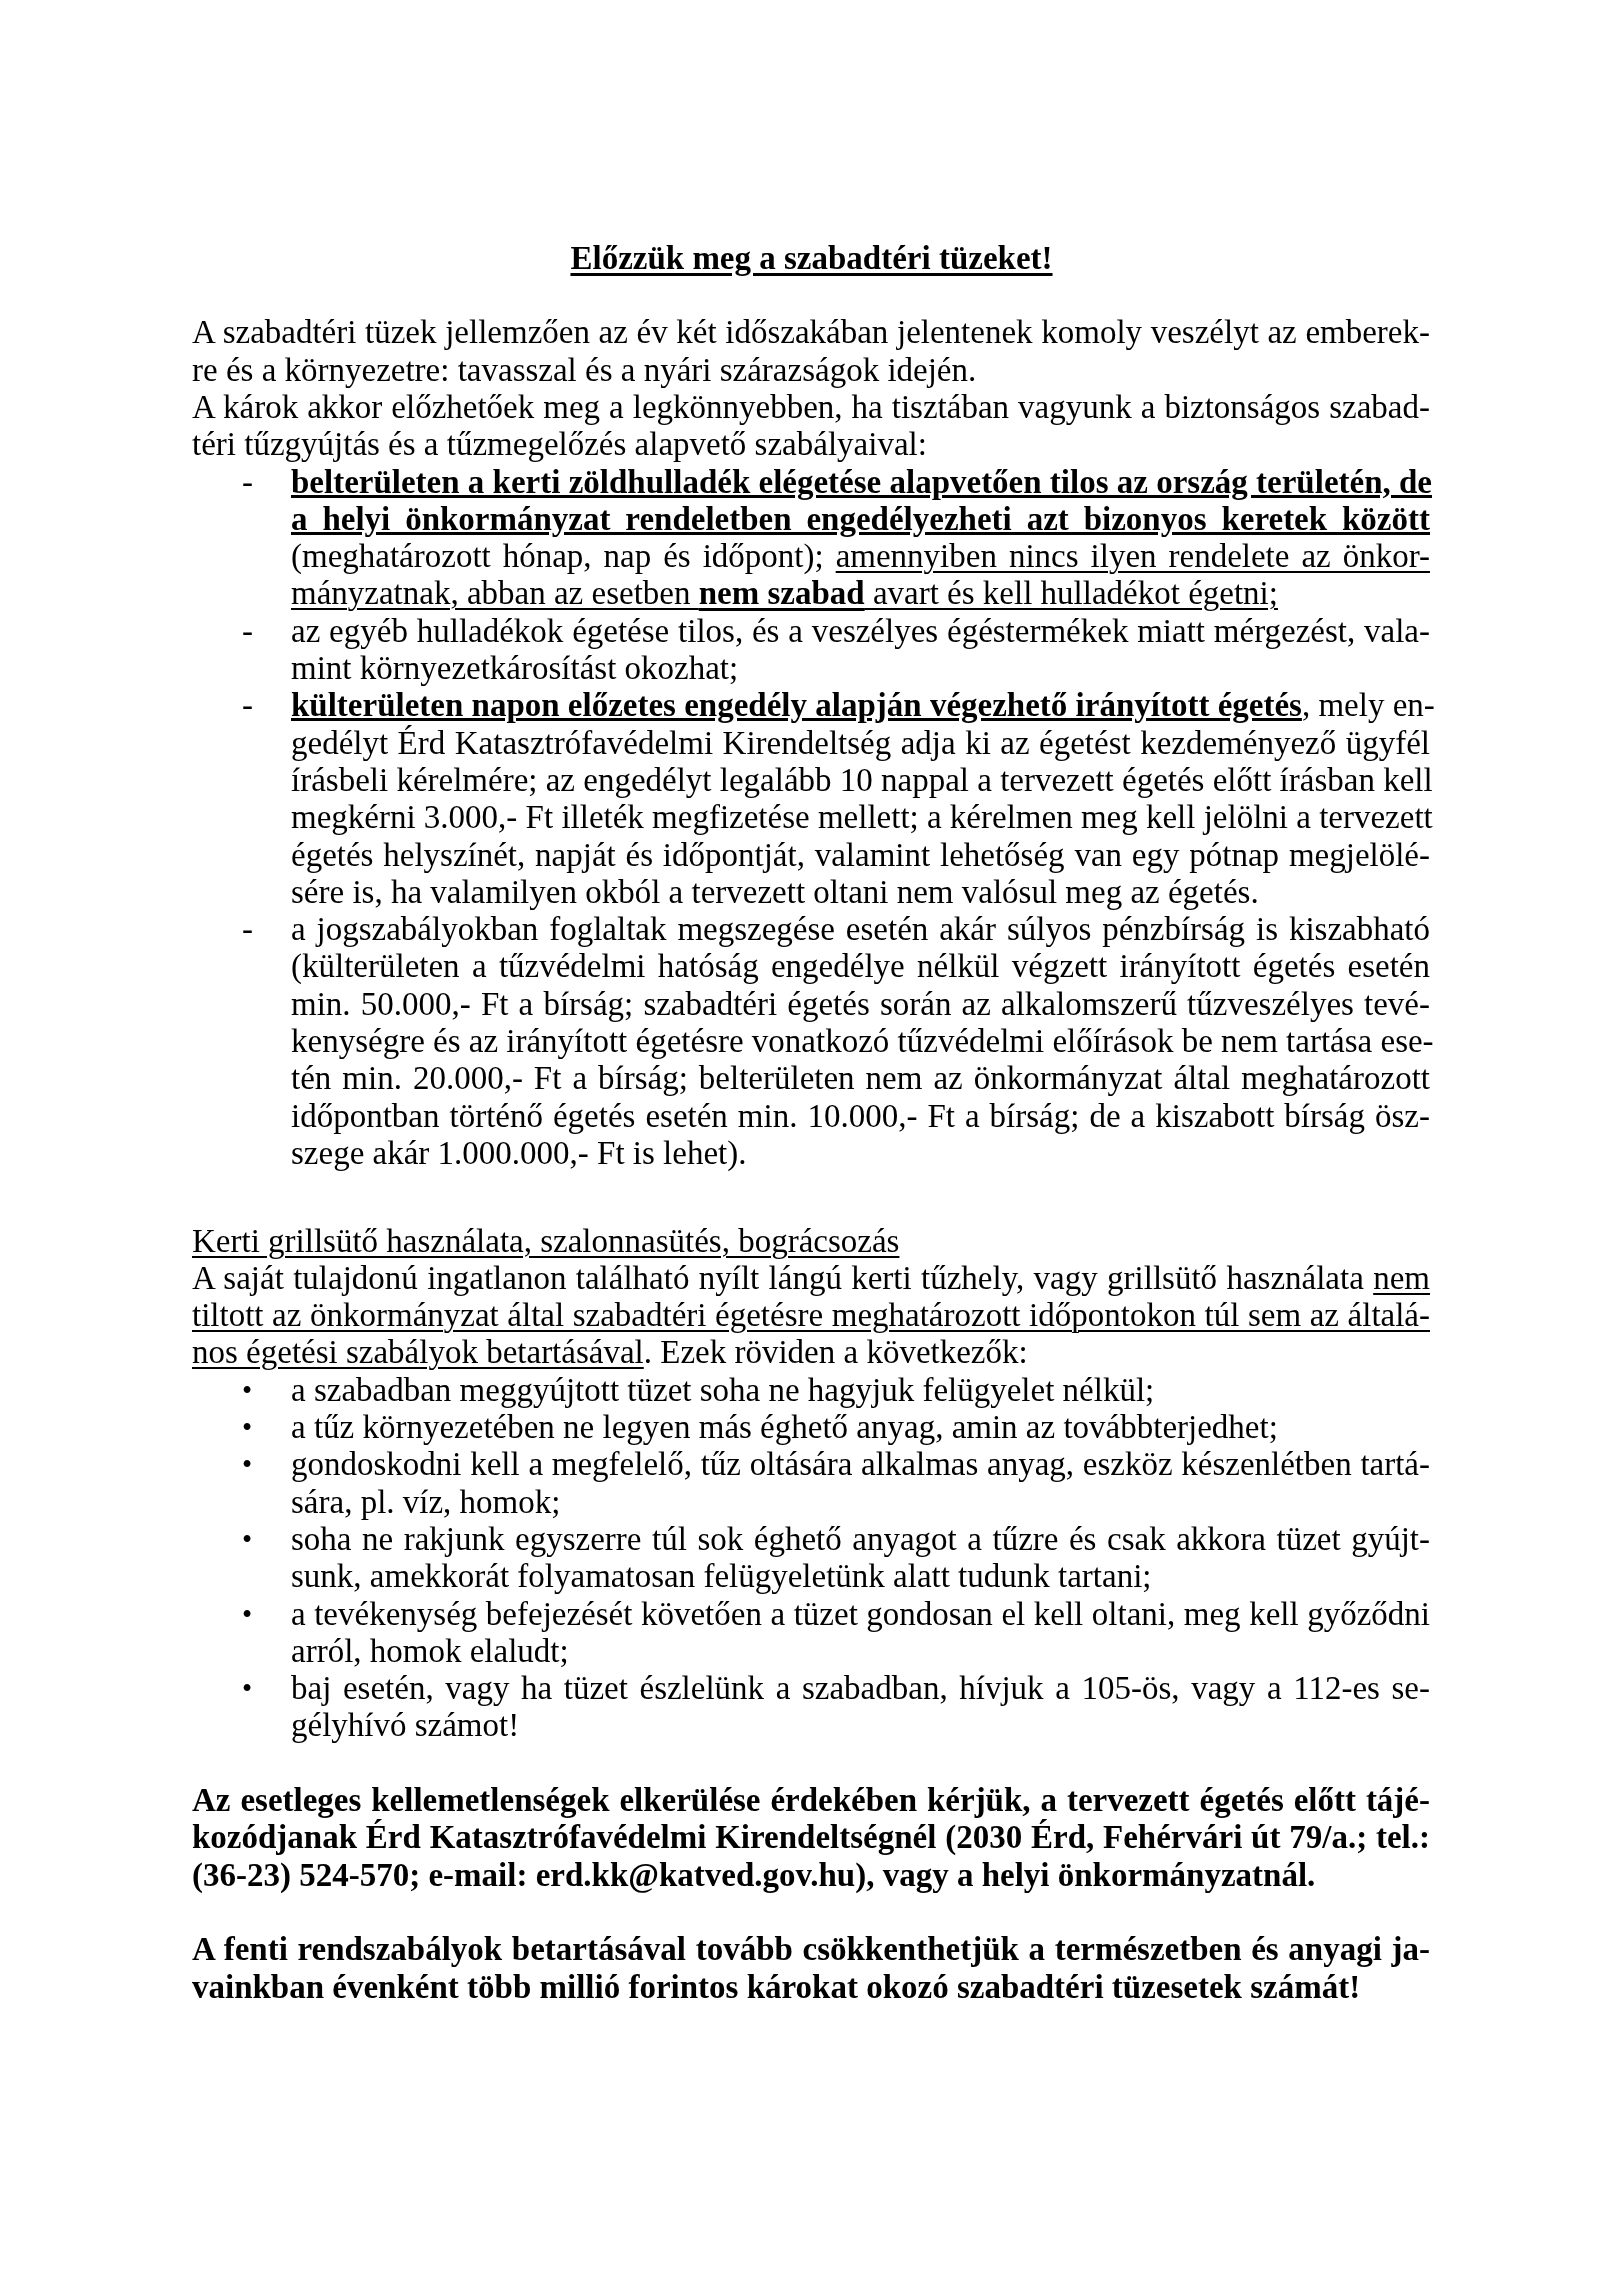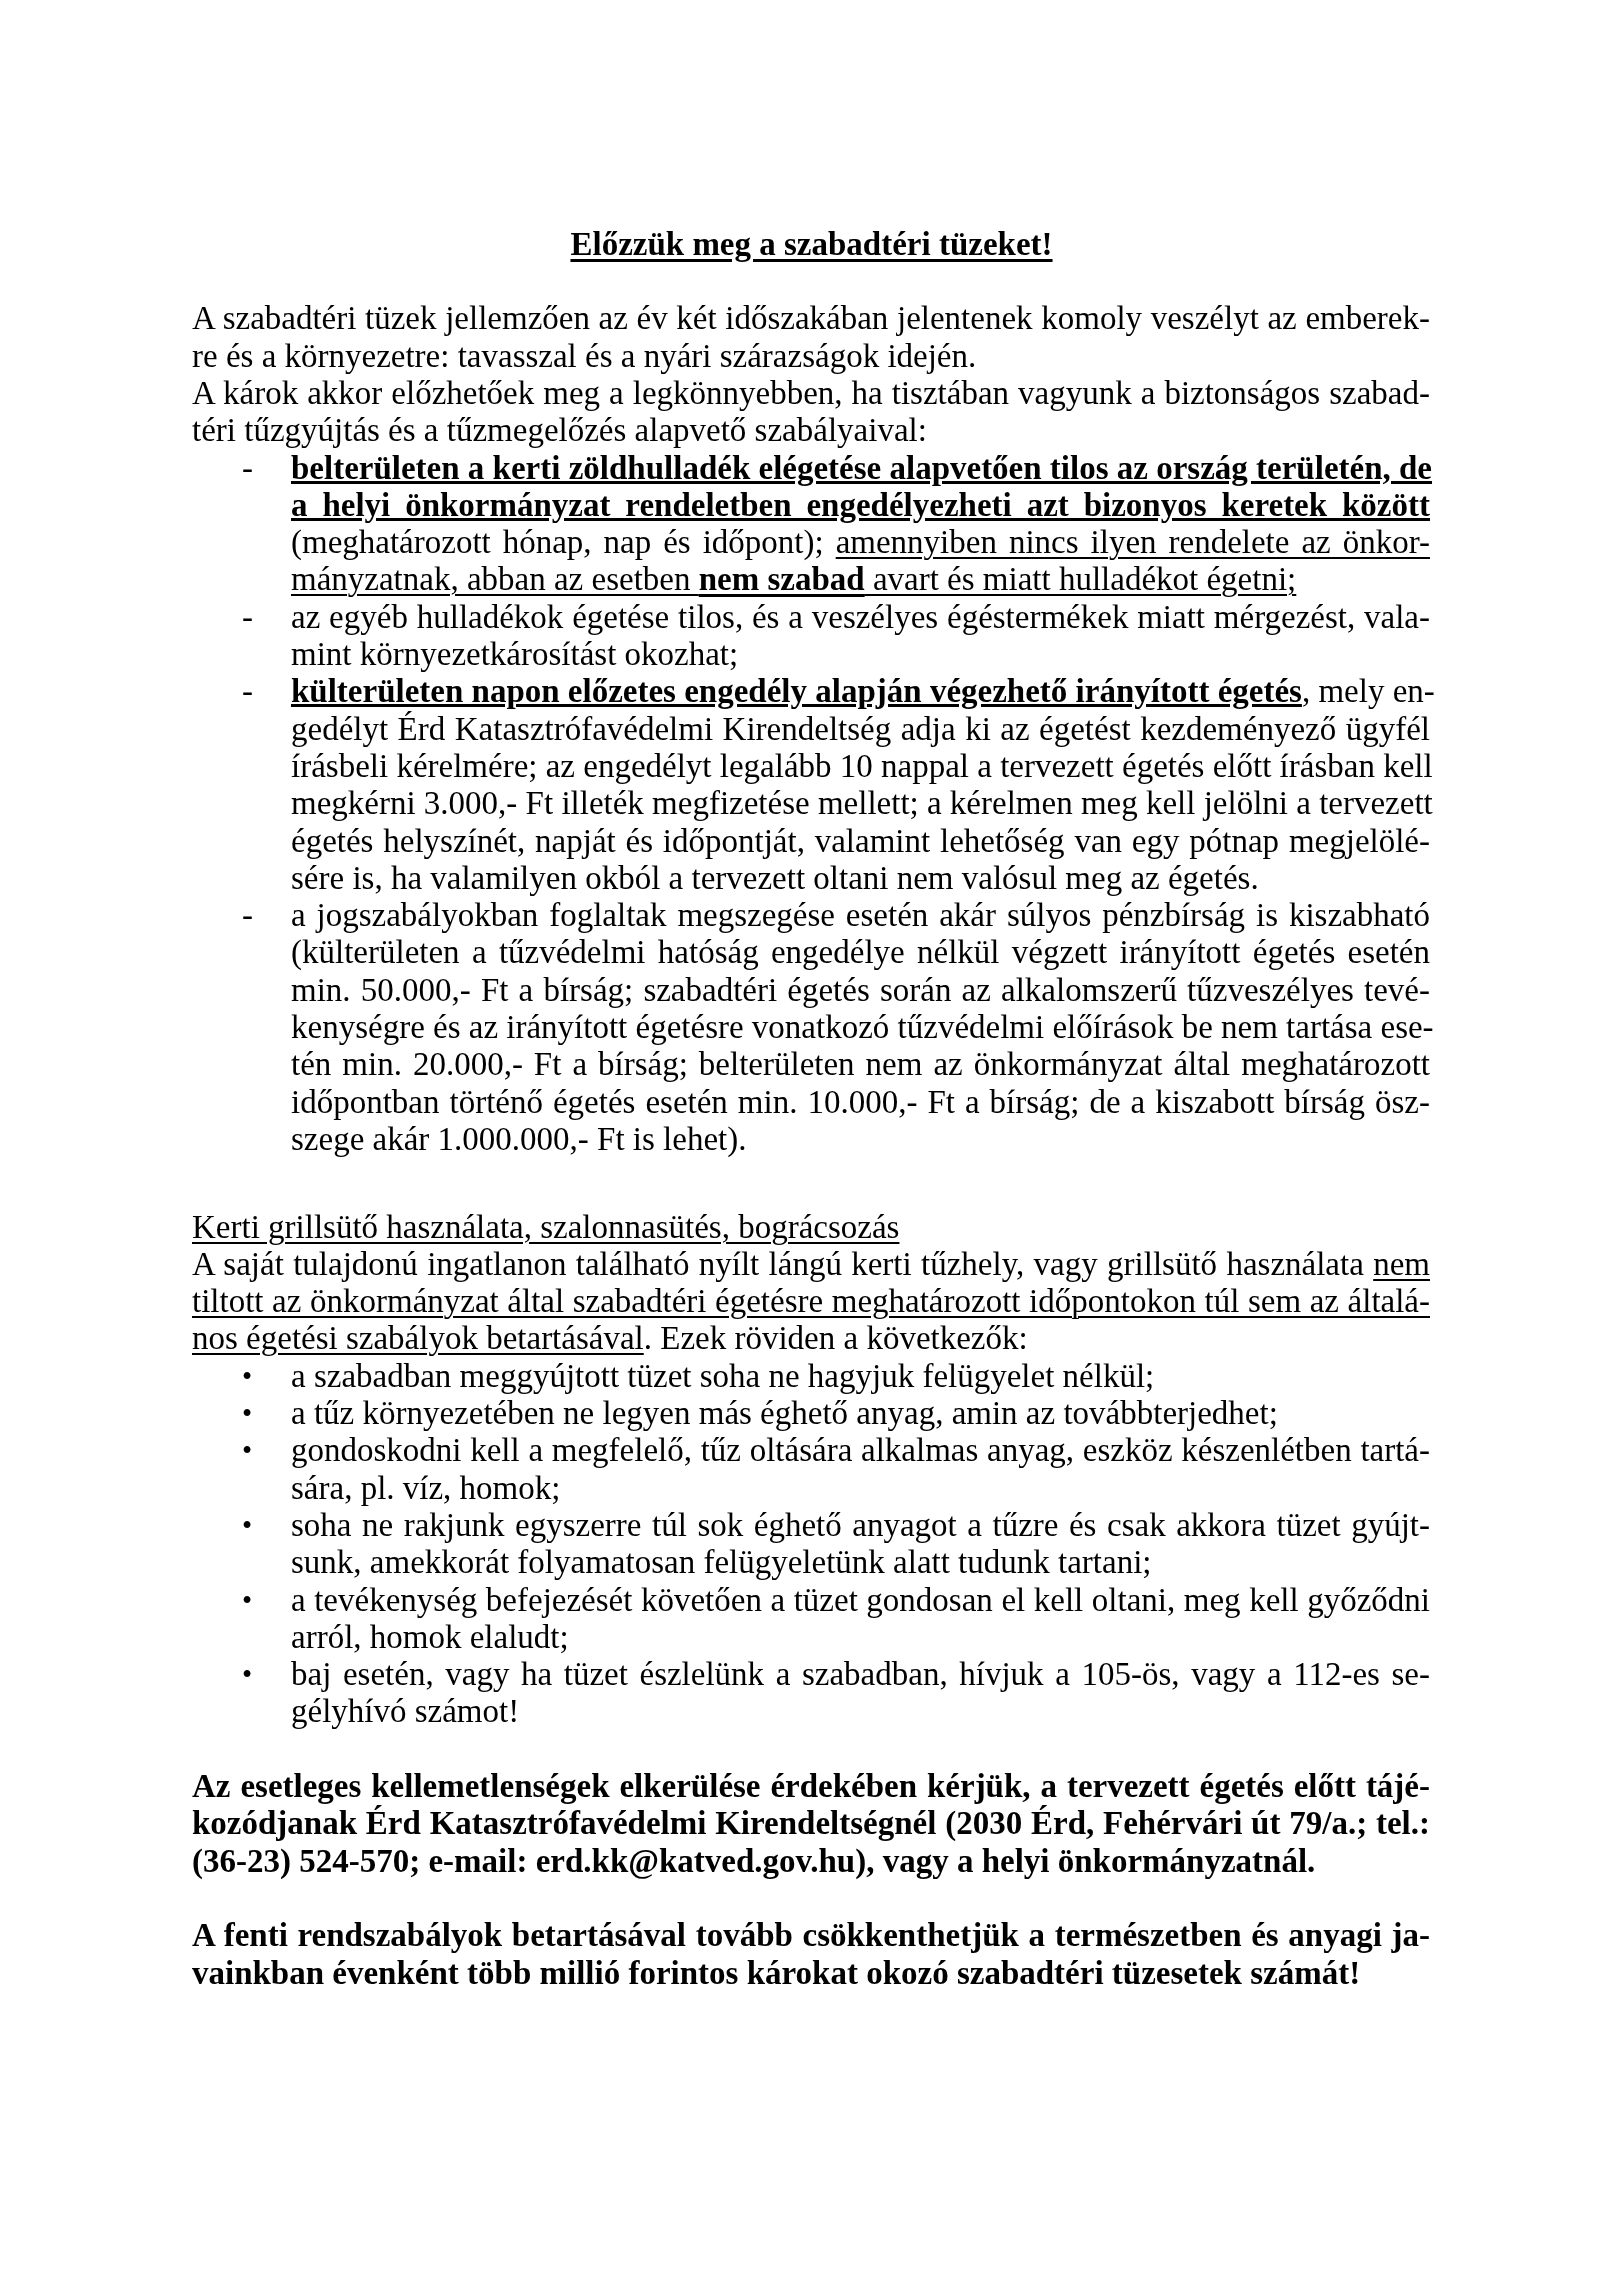--- a/index.html
+++ b/index.html
@@ -1,17 +1,17 @@
 <!DOCTYPE html>
 <html style="font-size:10.5px"><head>
 <meta charset="utf-8">
 <style>
   html, body { margin: 0; padding: 0; background: #ffffff; }
   body { width: 1623px; height: 2295px; position: relative; overflow: hidden; }
-  .page { position: absolute; left: 0; top: 0; width: 1623px; height: 1949px; background: #fff; color: #000;
+  .page { position: absolute; left: 0; top: 14px; width: 1623px; height: 1949px; background: #fff; color: #000;
           font-family: "Liberation Serif", "DejaVu Serif", serif; font-size: 33px; }
   .title { position: absolute; top: 226px; left: 0; width: 1623px; text-align: center; font-weight: bold;
            font-size: 33px; line-height: 37px; }
   .title span { text-decoration: underline; text-decoration-thickness: 2.6px; text-underline-offset: 3.9px; }
   .line { position: absolute; height: 37px; line-height: 37px; white-space: nowrap; }
   .full { left: 192px; width: 1238px; }
   .ind { left: 291px; width: 1139px; }
   .jst { text-align: justify; text-align-last: justify; }
   .marker { position: absolute; left: 242px; height: 37px; line-height: 37px; width: 26px; }
   .bullet { position: absolute; left: 242px; height: 37px; line-height: 37px; width: 26px; font-size: 29px; }
@@ -32,21 +32,21 @@
     <div class="line full" style="top:412px">téri tűzgyújtás és a tűzmegelőzés alapvető szabályaival:</div>
   </div>
 
   <div>
 
     <div>
       <div class="marker" style="top:450px">-</div>
       <div class="line ind jst b" style="top:450px">belterületen a kerti zöldhulladék elégetése alapvetően tilos az ország területén, de</div>
       <div class="line ind jst b" style="top:487px">a helyi önkormányzat rendeletben engedélyezheti azt bizonyos keretek között</div>
       <div class="line ind jst" style="top:524px"><span>(meghatározott hónap, nap és időpont); </span><span class="u">amennyiben nincs ilyen rendelete az önkor-</span></div>
-      <div class="line ind u" style="top:561px"><span>mányzatnak, abban az esetben </span><span class="b">nem szabad</span><span> avart és miatt hulladékot égetni;</span></div>
+      <div class="line ind u" style="top:561px"><span>mányzatnak, abban az esetben </span><span class="b">nem szabad</span><span> avart és kell hulladékot égetni;</span></div>
     </div>
 
     <div>
       <div class="marker" style="top:599px">-</div>
       <div class="line ind jst" style="top:599px">az egyéb hulladékok égetése tilos, és a veszélyes égéstermékek miatt mérgezést, vala-</div>
       <div class="line ind" style="top:636px">mint környezetkárosítást okozhat;</div>
     </div>
 
     <div>
       <div class="marker" style="top:673px">-</div>

